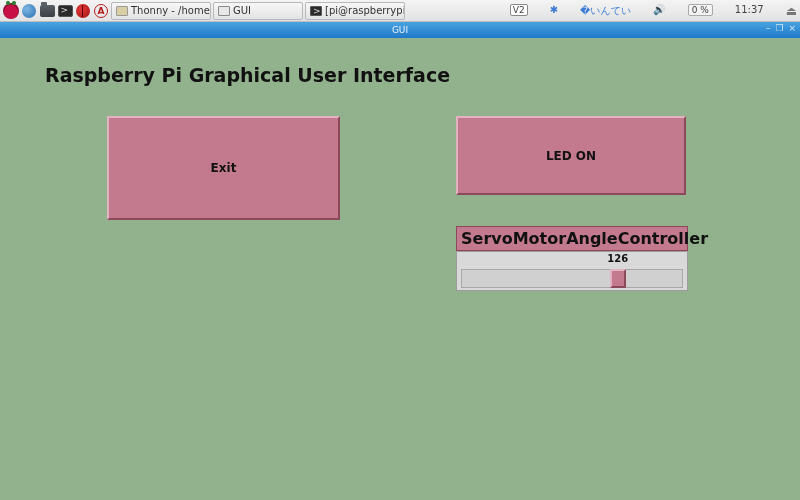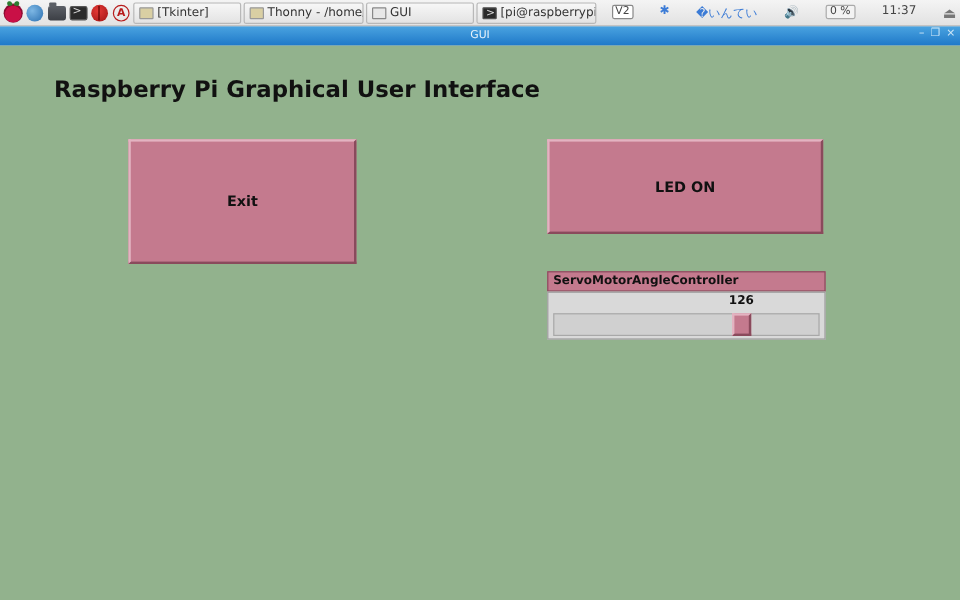--- a/index.html
+++ b/index.html
@@ -91,31 +91,31 @@
   }
 
   .tk-btn {
     position:absolute;
     background: #c47a8e;
     border: 2px solid;
     border-color: #e3b3c1 #8a4a5c #8a4a5c #e3b3c1; 
     display:flex;align-items:center;justify-content:center;
     font-size: 12px; font-weight: bold; color:#111;
   }
-  .exit-btn { left:107px; top:78px; width:190px; height:104px; }
+  .exit-btn { left:107px; top:78px; width:233px; height:104px; }
   .led-btn  { left:456px; top:78px; width:230px; height:79px; }
 
   .slider-wrap{
     position:absolute;
     left:456px; top:188px; width:232px;
   }
   .slider-label{
     background:#c47a8e;
     border:1px solid #8a4a5c;
-    font-size:10px;font-weight:bold;color:#111;
+    font-size:16px;font-weight:bold;color:#111;
     padding:2px 4px;
   }
   .slider-body{
     height:40px;background:#d9d9d9;border:1px solid #9c9c9c;
     position:relative;
   }
   .slider-value{
     position:absolute; top:1px; font-size:10px; font-weight:bold; color:#111;
     transform:translateX(-50%);
   }
@@ -146,24 +146,20 @@
   <span class="tray-icon">
       <span class="term"></span>
     </span>
   <span class="tray-icon">
       <span class="beetle"></span>
     </span>
   <span class="tray-icon">
       <span class="circleA">A</span>
     </span>
 
-  <div class="task-btn">
-    <span class="mini"></span>
-    <span>[Tkinter]</span>
-  </div>
   <div class="task-btn">
     <span class="mini"></span>
     <span>Thonny  -  /home/pi/...</span>
   </div>
   <div class="task-btn">
     <span class="mini win"></span>
     <span>GUI</span>
   </div>
   <div class="task-btn">
     <span class="mini term"></span>

